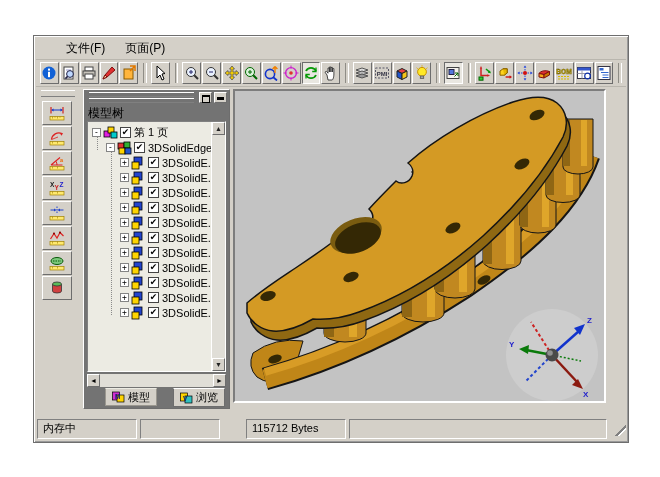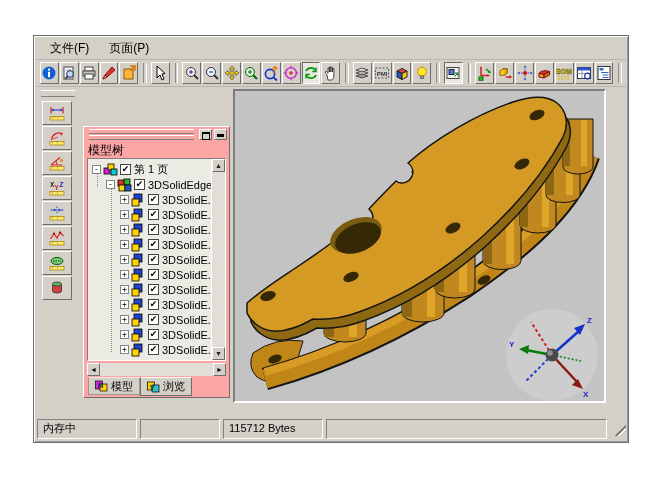--- a/index.html
+++ b/index.html
@@ -2,36 +2,36 @@
 <html><head>
 <meta charset="utf-8">
 <style>
   html,body{margin:0;padding:0;background:#fff;}
   .stage{position:relative;width:660px;height:477px;background:#fff;overflow:hidden;
          font-family:"Liberation Sans","DejaVu Sans",sans-serif;font-size:12px;color:#000;}
   .appwin{position:absolute;left:33px;top:35px;width:594px;height:406px;background:#D4D0C8;
           border:1px solid #6e6e6e;box-shadow:inset 1px 1px 0 #fff, inset -1px -1px 0 #9a9a9a;}
   
   .menubar{position:absolute;left:2px;top:2px;right:2px;height:21px;display:flex;align-items:center;
-           padding-left:6px;gap:4px;border-bottom:1px solid #b9b6ae;}
+           padding-left:22px;gap:4px;border-bottom:1px solid #b9b6ae;}
   .menuitem{padding:2px 8px;cursor:default;}
   
   .toolbar{position:absolute;left:2px;top:24px;right:2px;height:26px;display:flex;align-items:center;
            padding-left:4px;border-bottom:1px solid #b9b6ae;}
   .tb{width:23px;height:22px;display:flex;align-items:center;justify-content:center;padding:0;margin:0 1px 0 0;
       background:#D4D0C8;border:1px solid;border-color:#fff #6d6d6d #6d6d6d #fff;}
   .tb svg{width:16px;height:16px;display:block;}
   .tb.pressed{border-color:#6d6d6d #fff #fff #6d6d6d;background:#E9E7E1;}
   .tsep{width:2px;height:20px;margin:0 4px;border-left:1px solid #8f8d86;border-right:1px solid #fff;}
   .leftbar{position:absolute;left:3px;top:52px;width:44px;bottom:32px;}
   .lb-grip{height:5px;margin:2px 6px 4px 4px;border-top:1px solid #fff;border-bottom:1px solid #808080;}
   .leftbar .tb{width:30px;height:24px;margin:0 0 1px 5px;}
   
-  .treepanel{position:absolute;left:49px;top:53px;width:147px;height:272px;background:#fca5a5;
-             border:1px solid;border-color:#fff #6d6d6d #6d6d6d #fff;box-sizing:border-box;margin-top:37px;}
+  .treepanel{position:absolute;left:49px;top:53px;width:147px;height:320px;background:#737373;
+             border:1px solid;border-color:#fff #6d6d6d #6d6d6d #fff;box-sizing:border-box;}
   .ptitle{height:13px;display:flex;align-items:center;padding:1px 2px;}
   .pgrips{flex:1;display:flex;flex-direction:column;gap:1px;margin:0 3px;}
   .pgrips i{display:block;height:3px;border-top:1px solid #fff;border-bottom:1px solid #808080;}
   .wbtn{width:13px;height:11px;margin-left:2px;background:#D4D0C8;border:1px solid;padding:0;
         border-color:#fff #6d6d6d #6d6d6d #fff;position:relative;}
   .wbtn .sq{position:absolute;left:2px;top:2px;width:6px;height:5px;border:1px solid #000;border-top-width:2px;}
   .wbtn .bar{position:absolute;left:2px;bottom:2px;width:7px;height:3px;background:#000;}
   .phead{height:16px;line-height:16px;padding-left:4px;font-size:12px;}
   .treebox{position:absolute;left:3px;right:3px;top:31px;bottom:36px;background:#ECEBE3;
            border:1px solid;border-color:#808080 #fff #fff #808080;overflow:hidden;}
@@ -46,21 +46,21 @@
   .expand.minus::after{content:"-";} .expand.plus::after{content:"+";}
   .cubeicon{width:15px;height:14px;margin-right:2px;flex:none;}
   .cb{width:11px;height:11px;box-sizing:border-box;border:1px solid #444;background:#fff;flex:none;
       font-size:9px;line-height:9px;text-align:center;margin-right:3px;}
   .cb::after{content:"✔";}
   .tlabel{font-size:11px;}
   .conn{position:absolute;border-left:1px dotted #8a8a8a;width:0;}
   .treehscroll{position:absolute;left:3px;right:3px;bottom:21px;height:13px;background:#E0DED7;}
   .harrow{position:absolute;top:0;width:13px;height:13px;background:#D4D0C8;border:1px solid;
           border-color:#fff #6d6d6d #6d6d6d #fff;font-size:7px;line-height:11px;text-align:center;box-sizing:border-box;}
-  .tabsrow{position:absolute;left:4px;bottom:2px;height:18px;display:flex;align-items:flex-start;}
+  .tabsrow{position:absolute;left:21px;bottom:2px;height:18px;display:flex;align-items:flex-start;gap:16px;}
   .tab{height:16px;display:flex;align-items:center;gap:3px;padding:0 6px;font-size:11px;
        border:1px solid #9a978f;border-top:1px solid #ECEBE3;background:#D4D0C8;}
   .tab.active{border:1px solid #6d6d6d;border-top-color:#fff;background:#D4D0C8;height:17px;align-items:center;}
   .tab svg{width:13px;height:12px;}
   
   .viewport{position:absolute;left:199px;top:53px;width:373px;height:314px;background:#C3C3C3;
             border:2px solid;border-color:#7d7d7d #fff #fff #7d7d7d;box-sizing:border-box;}
   .viewport svg{display:block;}
   
   .statusbar{position:absolute;left:2px;right:2px;bottom:3px;height:20px;display:flex;align-items:center;gap:3px;padding-left:1px;}
@@ -634,19 +634,19 @@
           <text x="352" y="232" font-size="8" font-weight="bold" fill="#2222CC">Z</text>
           <text x="348" y="306" font-size="8" font-weight="bold" fill="#2222CC">X</text>
           <text x="274" y="256" font-size="8" font-weight="bold" fill="#2222CC">Y</text>
         </g>
       </svg>
     </div>
 
     <div class="statusbar">
       <span class="sfield" style="width:100px;">内存中</span>
       <span class="sfield" style="width:80px;"></span>
-      <span class="sfield" style="width:100px;">115712 Bytes</span>
+      <span class="sfield" style="width:100px;margin-left:23px;">115712 Bytes</span>
       <span class="sfield" style="flex:1;"></span>
       <span class="grip-dots"></span>
     </div>
 
   </div>
 </div>
 
 </body></html>

